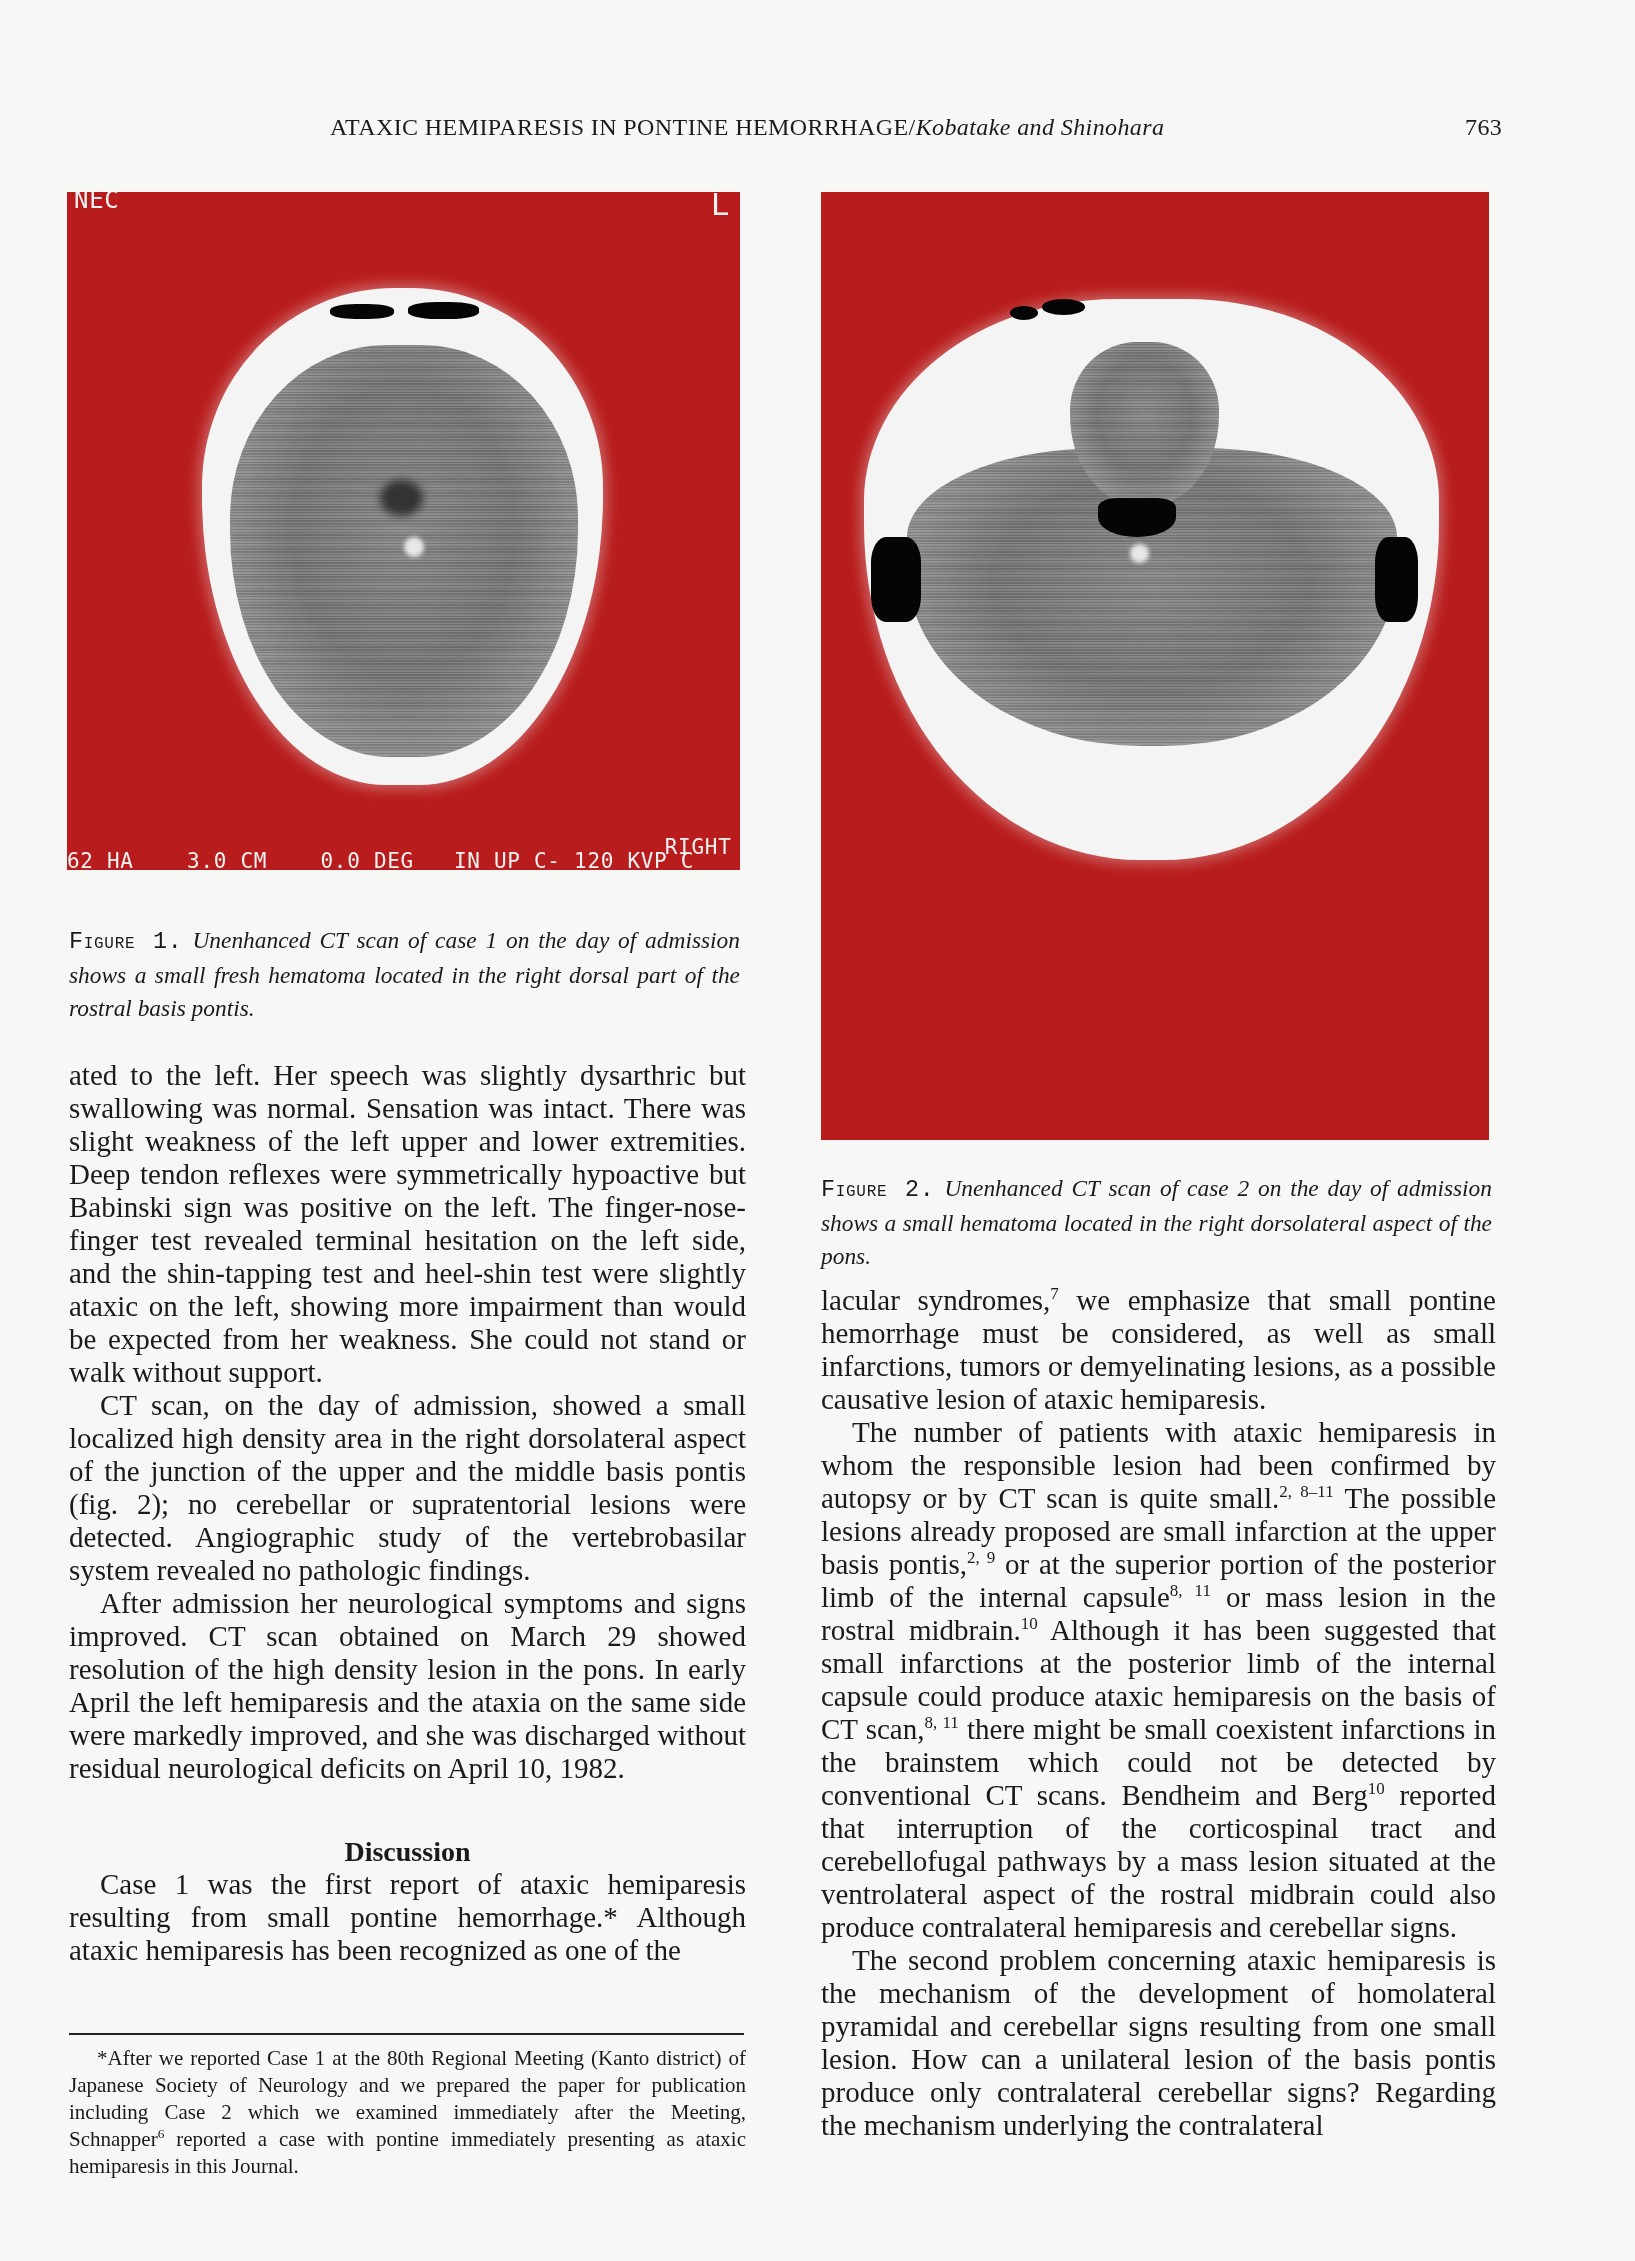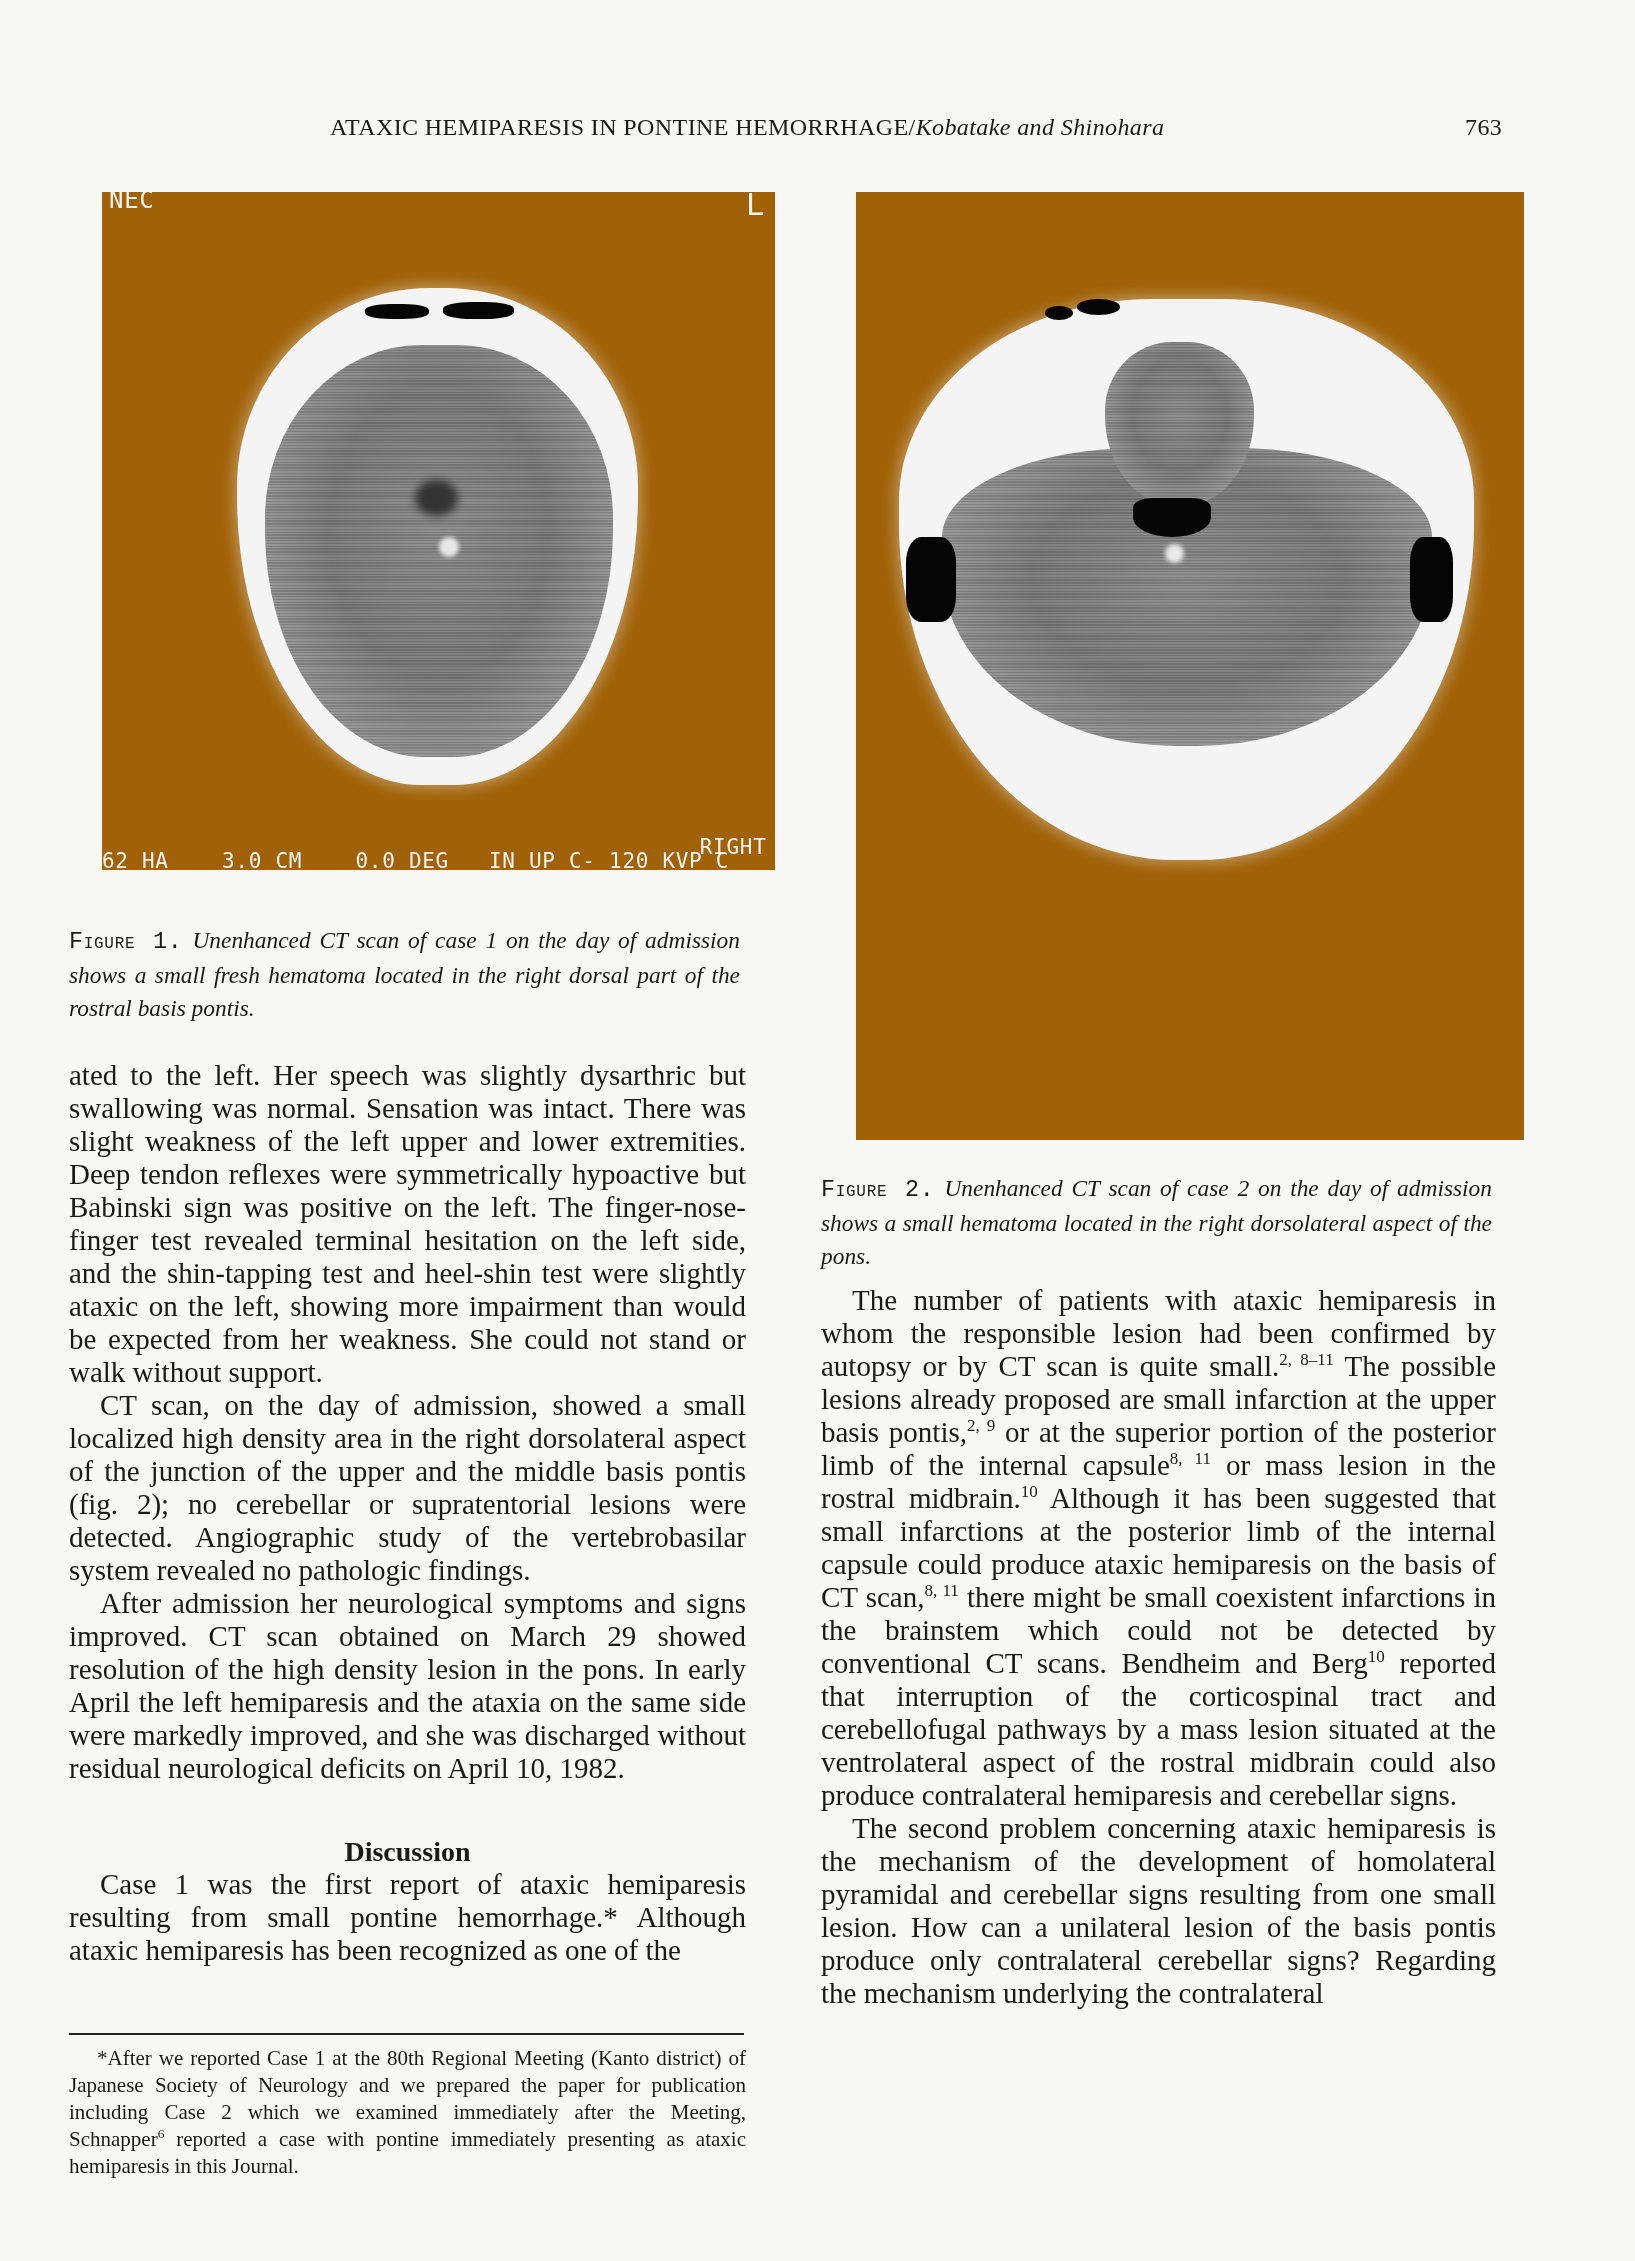--- a/index.html
+++ b/index.html
@@ -9,21 +9,21 @@
     overflow: hidden;
   }
   .running-head {
     position: absolute; top: 114px; left: 0; width: 1635px; height: 36px;
     font-size: 24px; letter-spacing: 0.4px;
   }
   .running-head .title { position: absolute; left: 330px; top: 0; }
   .running-head .title i { font-style: italic; }
   .running-head .page-no { position: absolute; left: 1449px; top: 0; margin-left: 16px; }
 
-  .figure { position: absolute; background: #a16207; overflow: hidden; margin-left: 35px; }
+  .figure { position: absolute; background: #b91c1c; overflow: hidden; }
   #fig1 { left: 67px; top: 192px; width: 673px; height: 678px; }
   #fig2 { left: 821px; top: 192px; width: 668px; height: 948px; }
 
   .ct-label {
     position: absolute; color: #f2f2f2; font-family: "DejaVu Sans Mono", "Liberation Mono", monospace;
     font-size: 24px; letter-spacing: 0.7px;
   }
   .skull {
     position: absolute; background: #f4f4f4; border-radius: 48% 48% 46% 46% / 40% 40% 58% 58%;
     box-shadow: 0 0 12.8px 4.3px rgba(240,240,240,0.35);
@@ -115,16 +115,17 @@
   <p class="indent">CT scan, on the day of admission, showed a small localized high density area in the right dorsolateral aspect of the junction of the upper and the middle basis pontis (fig. 2); no cerebellar or supratentorial lesions were detected. Angiographic study of the vertebrobasilar system revealed no pathologic findings.</p>
   <p class="indent">After admission her neurological symptoms and signs improved. CT scan obtained on March 29 showed resolution of the high density lesion in the pons. In early April the left hemiparesis and the ataxia on the same side were markedly improved, and she was discharged without residual neurological deficits on April 10, 1982.</p>
   <div class="section-heading">Discussion</div>
   <p class="indent">Case 1 was the first report of ataxic hemiparesis resulting from small pontine hemorrhage.* Although ataxic hemiparesis has been recognized as one of the</p>
 </div>
 
 <div class="footnote-rule"></div>
 <div class="footnote"><span>*After we reported Case 1 at the 80th Regional Meeting (Kanto district) of Japanese Society of Neurology and we prepared the paper for publication including Case 2 which we examined immediately after the Meeting, Schnapper</span><sup>6</sup><span> reported a case with pontine immediately presenting as ataxic hemiparesis in this Journal.</span></div>
 
 <div class="column" id="col-right">
+  <p><span>lacular syndromes,</span><sup>7</sup><span> we emphasize that small pontine hemorrhage must be considered, as well as small infarctions, tumors or demyelinating lesions, as a possible causative lesion of ataxic hemiparesis.</span></p>
   <p class="indent"><span>The number of patients with ataxic hemiparesis in whom the responsible lesion had been confirmed by autopsy or by CT scan is quite small.</span><sup>2, 8–11</sup><span> The possible lesions already proposed are small infarction at the upper basis pontis,</span><sup>2, 9</sup><span> or at the superior portion of the posterior limb of the internal capsule</span><sup>8, 11</sup><span> or mass lesion in the rostral midbrain.</span><sup>10</sup><span> Although it has been suggested that small infarctions at the posterior limb of the internal capsule could produce ataxic hemiparesis on the basis of CT scan,</span><sup>8, 11</sup><span> there might be small coexistent infarctions in the brainstem which could not be detected by conventional CT scans. Bendheim and Berg</span><sup>10</sup><span> reported that interruption of the corticospinal tract and cerebellofugal pathways by a mass lesion situated at the ventrolateral aspect of the rostral midbrain could also produce contralateral hemiparesis and cerebellar signs.</span></p>
   <p class="indent">The second problem concerning ataxic hemiparesis is the mechanism of the development of homolateral pyramidal and cerebellar signs resulting from one small lesion. How can a unilateral lesion of the basis pontis produce only contralateral cerebellar signs? Regarding the mechanism underlying the contralateral</p>
 </div>
 
 
 </body></html>

